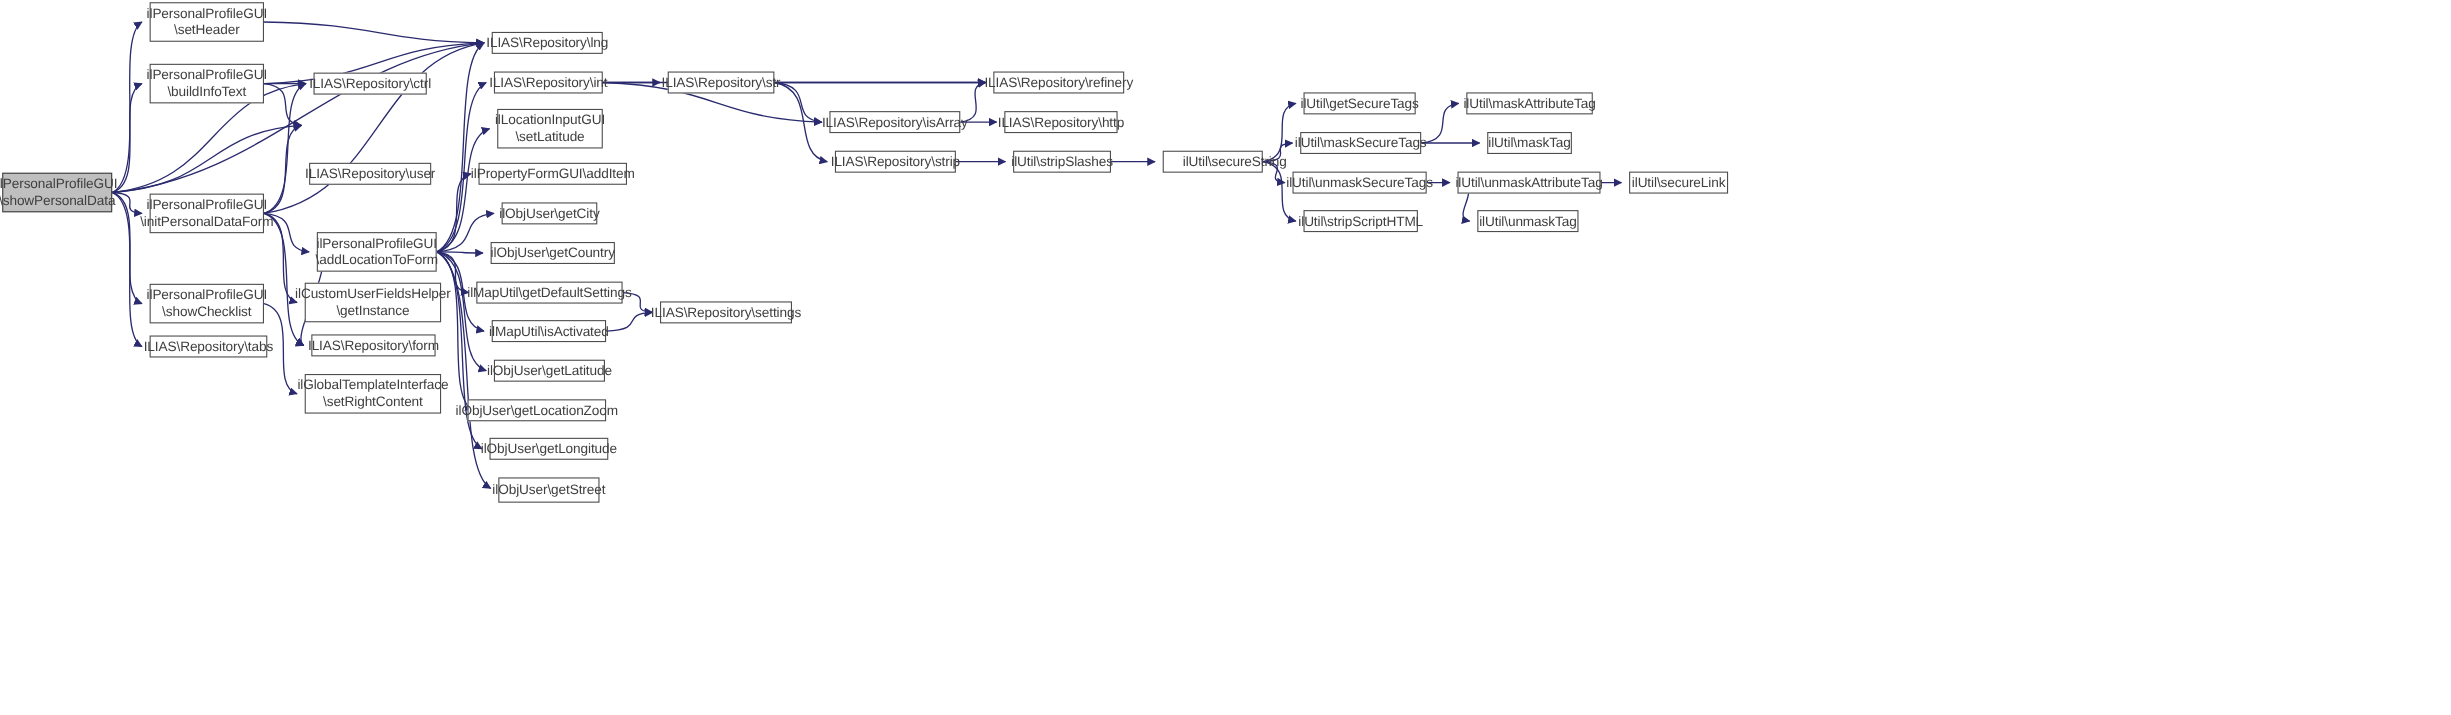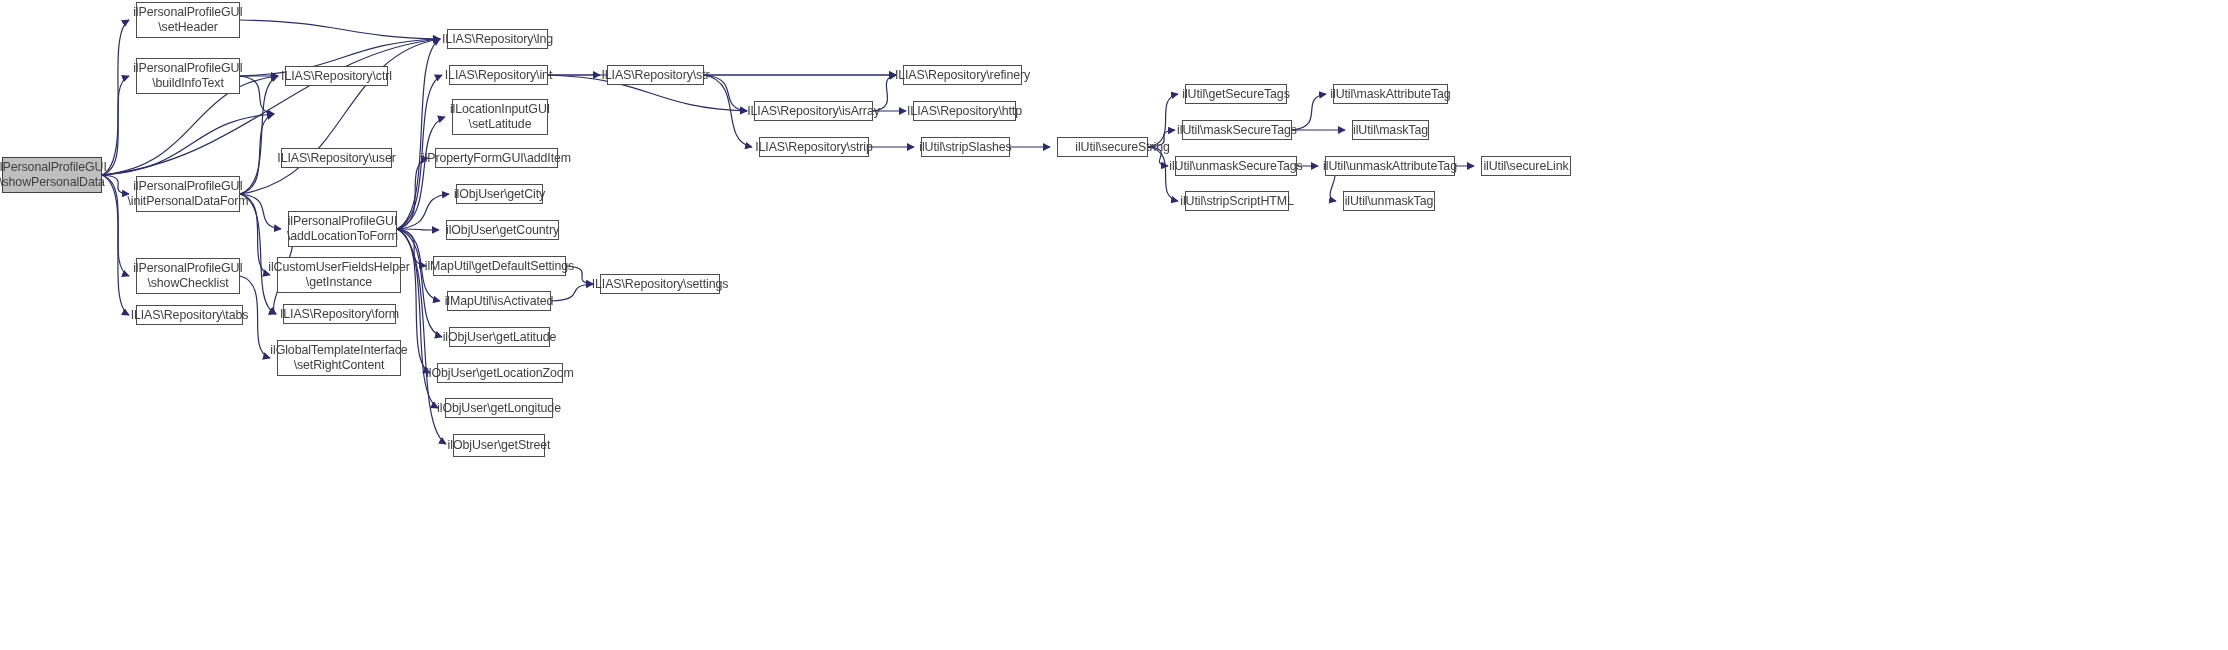--- a/index.html
+++ b/index.html
@@ -117,27 +117,27 @@
 \addLocationToForm</div>
       <div class="node" style="left: 277px; top: 257px; width: 124px; height: 36px;">ilCustomUserFieldsHelper
 \getInstance</div>
       <div class="node" style="left: 283px; top: 304px; width: 113px; height: 20px;">ILIAS\Repository\form</div>
       <div class="node" style="left: 277px; top: 340px; width: 124px; height: 36px;">ilGlobalTemplateInterface
 \setRightContent</div>
       <div class="node" style="left: 447px; top: 29px; width: 101px; height: 20px;">ILIAS\Repository\lng</div>
       <div class="node" style="left: 449px; top: 65px; width: 99px; height: 20px;">ILIAS\Repository\int</div>
       <div class="node" style="left: 452px; top: 99px; width: 96px; height: 36px;">ilLocationInputGUI
 \setLatitude</div>
-      <div class="node" style="left: 435px; top: 148px; width: 123px; height: 20px;">ilPropertyFormGUI\addItem</div>
+      <div class="node" style="left: 435px; top: 148px; width: 135px; height: 20px;">ilPropertyFormGUI\addItem</div>
       <div class="node" style="left: 456px; top: 184px; width: 87px; height: 20px;">ilObjUser\getCity</div>
       <div class="node" style="left: 446px; top: 220px; width: 113px; height: 20px;">ilObjUser\getCountry</div>
       <div class="node" style="left: 433px; top: 256px; width: 133px; height: 20px;">ilMapUtil\getDefaultSettings</div>
       <div class="node" style="left: 447px; top: 291px; width: 104px; height: 20px;">ilMapUtil\isActivated</div>
       <div class="node" style="left: 449px; top: 327px; width: 101px; height: 20px;">ilObjUser\getLatitude</div>
-      <div class="node" style="left: 437px; top: 363px; width: 126px; height: 20px;">ilObjUser\getLocationZoom</div>
+      <div class="node" style="left: 425px; top: 363px; width: 126px; height: 20px;">ilObjUser\getLocationZoom</div>
       <div class="node" style="left: 445px; top: 398px; width: 108px; height: 20px;">ilObjUser\getLongitude</div>
       <div class="node" style="left: 453px; top: 434px; width: 92px; height: 23px;">ilObjUser\getStreet</div>
       <div class="node" style="left: 607px; top: 65px; width: 97px; height: 20px;">ILIAS\Repository\str</div>
       <div class="node" style="left: 754px; top: 101px; width: 119px; height: 20px;">ILIAS\Repository\isArray</div>
       <div class="node" style="left: 759px; top: 137px; width: 110px; height: 20px;">ILIAS\Repository\strip</div>
       <div class="node" style="left: 600px; top: 274px; width: 120px; height: 20px;">ILIAS\Repository\settings</div>
       <div class="node" style="left: 903px; top: 65px; width: 119px; height: 20px;">ILIAS\Repository\refinery</div>
       <div class="node" style="left: 913px; top: 101px; width: 103px; height: 20px;">ILIAS\Repository\http</div>
       <div class="node" style="left: 921px; top: 137px; width: 89px; height: 20px;">ilUtil\stripSlashes</div>
       <div class="node" style="left: 1057px; top: 137px; width: 91px; height: 20px; padding-left: 40px;">ilUtil\secureString</div>

